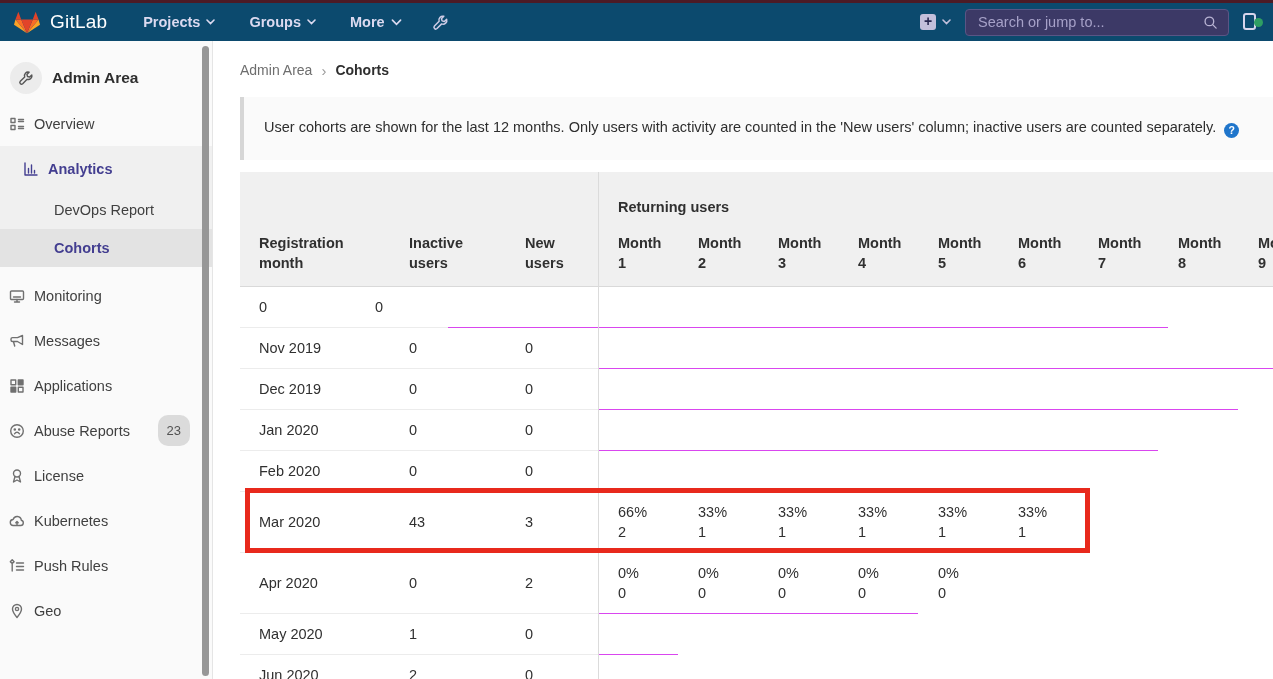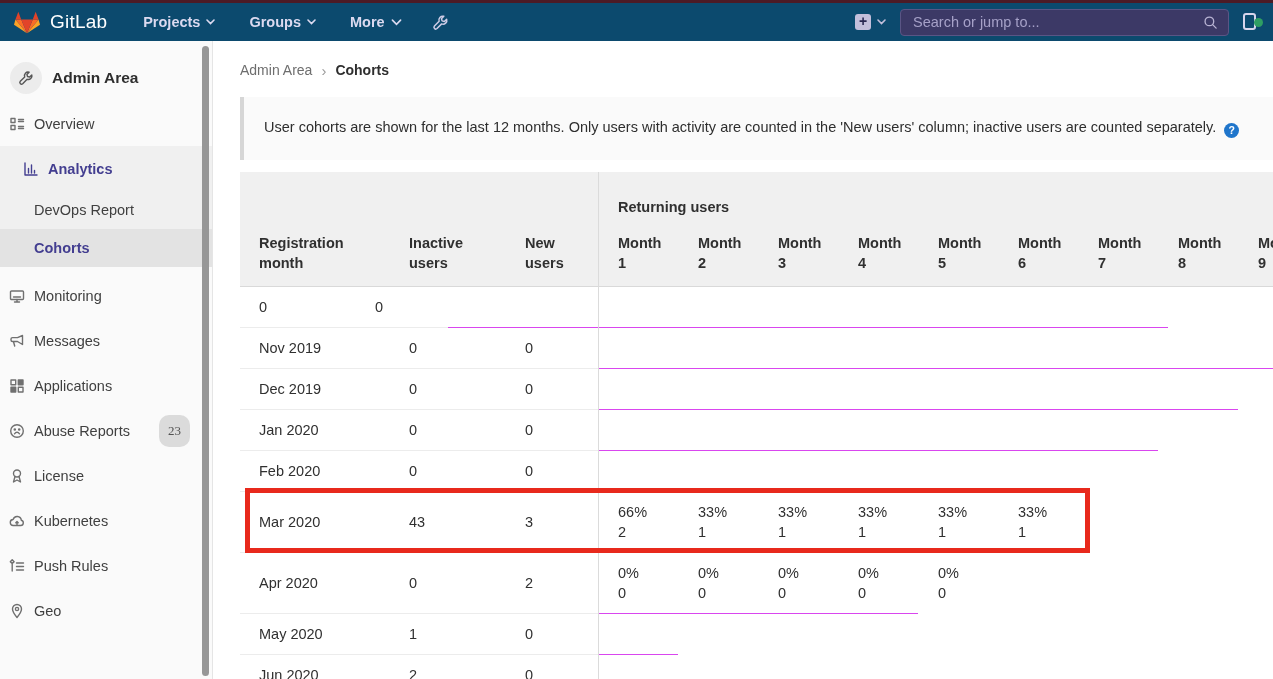--- a/index.html
+++ b/index.html
@@ -13,21 +13,21 @@
   .brand { display:flex; align-items:center; gap:10px; margin-right:36px; }
   .brand-name { color:#fff; font-size:19px; font-weight:500; letter-spacing:.2px; }
   .nav-menus { display:flex; align-items:center; gap:34px; }
   .nav-menu { display:flex; align-items:center; gap:6px; color:#dcdaf0; font-size:14.5px; font-weight:600; cursor:pointer; }
   .nav-menu svg, .chev svg { display:block; }
   .nav-wrench { margin-left:30px; display:flex; }
   .nav-right { margin-left:auto; display:flex; align-items:center; gap:14px; }
   .plus-group { display:flex; align-items:center; gap:6px; }
   .plus-sq { width:16px; height:16px; background:#c3bfdb; border-radius:3px; color:#27264f;
     font-size:14px; font-weight:700; line-height:15px; text-align:center; }
-  .searchbox { width:329px; height:27px; background:#3c3966; border:1px solid #5a5585; border-radius:4px;
+  .searchbox { width:264px; height:27px; background:#3c3966; border:1px solid #5a5585; border-radius:4px;
     display:flex; align-items:center; padding:0 10px 0 12px; }
   .searchbox input { flex:1; background:transparent; border:none; outline:none; color:#cac6e2;
     font-size:14.5px; font-family:inherit; }
   .searchbox input::placeholder { color:#a6a1c8; }
   .doc-icon { position:relative; width:16px; height:20px; }
   .doc-icon .doc { position:absolute; left:0; top:1px; width:13px; height:17px;
     border:2px solid #d8d5ec; border-radius:3px; }
   .doc-icon .dot { position:absolute; left:11px; top:6px; width:9px; height:9px;
     border-radius:50%; background:#2f9e63; }
 
@@ -40,25 +40,25 @@
   .sb-head { display:flex; align-items:center; gap:10px; padding:14px 0 0 10px; height:60px; }
   .sb-avatar { width:32px; height:32px; border-radius:50%; background:#ececec;
     display:flex; align-items:center; justify-content:center; }
   .sb-title { font-size:15.5px; font-weight:700; color:#2e2e2e; }
   .sb-item { display:flex; align-items:center; gap:9px; height:45px; padding-left:9px;
     font-size:14.5px; color:#404040; cursor:pointer; }
   .sb-item .icn { width:16px; display:flex; justify-content:center; color:#707070; }
   .sb-section { background:#f0f0f0; margin-bottom:6px; }
   .sb-section .sb-item { color:#433e90; font-weight:700;margin-left:14px; }
   .sb-section .sb-item .icn { color:#433e90; }
-  .sb-sub { height:38px; display:flex; align-items:center; padding-left:34px;
+  .sb-sub { height:38px; display:flex; align-items:center; padding-left:54px;
     font-size:14.5px; color:#404040; cursor:pointer; }
   .sb-sub.current { background:#e3e3e3; color:#433e90; font-weight:700; }
   .sb-badge { margin-left:auto; margin-right:22px; background:#dbdbdb; color:#525252;
-    font-size:13px; border-radius:10px; padding:8px 9px;font-family:Liberation Serif, serif; }
+    font-size:13px; border-radius:10px; padding:8px 9px; }
 
   main { flex:1; padding-left:27px; }
   .breadcrumb { display:flex; align-items:center; gap:9px; padding-top:16px; height:42px;
     font-size:14px; color:#6e6e6e; }
   .breadcrumb .sep { color:#9a9a9a; font-size:15px; }
   .breadcrumb .current { color:#2e2e2e; font-weight:700; }
   .callout { margin-top:14px; background:#fafafa; border-left:4px solid #d6d6d6;
     padding:22px 16px 22px 20px; font-size:14.5px; color:#2e2e2e; }
   .help-icon { display:inline-block; width:15px; height:15px; border-radius:50%; background:#1f75cb;
     color:#fff; font-size:10.5px; font-weight:700; text-align:center; line-height:15px;

